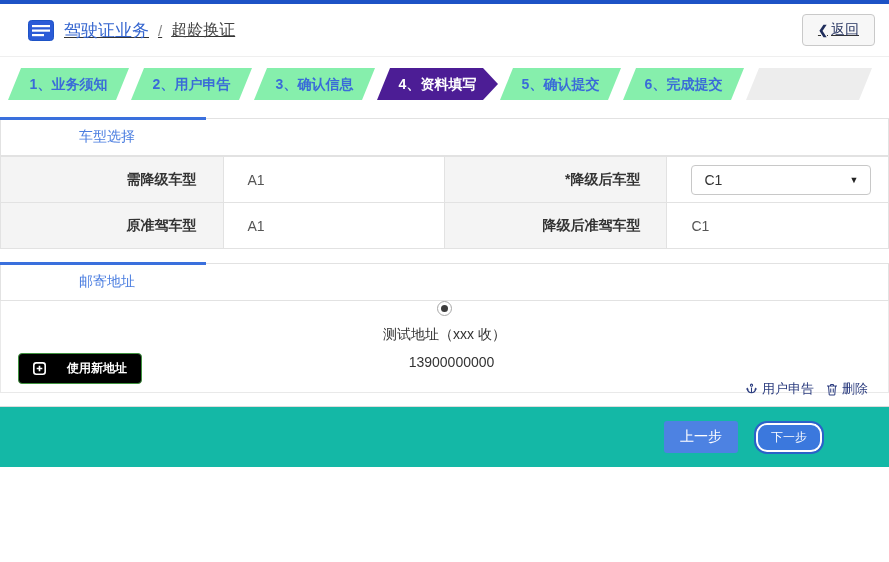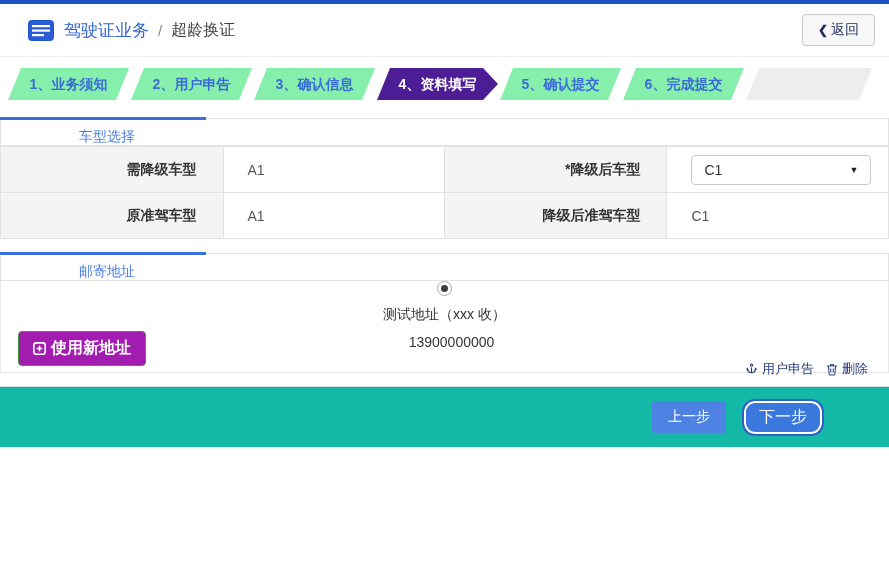--- a/index.html
+++ b/index.html
@@ -2,40 +2,40 @@
 <html><head>
 <meta charset="utf-8">
 <style>
   * { margin:0; padding:0; box-sizing:border-box; }
   html,body { width:889px; height:562px; background:#fff;
     font-family:"Liberation Sans","DejaVu Sans",sans-serif; font-size:14px; color:#333; overflow:hidden; }
 
   .topbar { height:4px; background:#1d53c6; }
 
   
-  .header { height:53px; display:flex; align-items:center; padding:0 14px 0 28px; border-bottom:1px solid #efefef; background:#fff; }
+  .header { height:53px; display:flex; align-items:center; padding:0 14px 0 28px; border-bottom:1px solid #efefef; background:#fff;text-decoration:underline; }
   .doc-icon { width:26px; height:21px; margin-right:10px; }
   .header-title { color:#3465cf; font-size:17px; }
   .header-sep { color:#888; font-size:15px; margin:0 9px; }
   .header-sub { color:#444; font-size:16px; }
   .back-btn { margin-left:auto; background:#f7f7f7; border:1px solid #c9c9c9; border-radius:4px;
     padding:6px 15px; color:#1f2d5c; font-size:14px; cursor:pointer; display:flex; align-items:center; gap:3px; }
   .back-btn .chev { font-size:12px; font-weight:bold; }
 
   
   .steps { display:flex; height:32px; margin:11px 17px 0 8px; }
   .step { flex:0 0 121px; margin-right:2px; background:#86efac; color:#3a6bd8; font-weight:bold;
     font-size:14px; text-align:center; line-height:32px;
     clip-path:polygon(13px 0, 100% 0, calc(100% - 13px) 100%, 0 100%); cursor:default; }
   .step.active { background:#4c1d95; color:#fff;
     clip-path:polygon(13px 0, calc(100% - 15px) 0, 100% 50%, calc(100% - 15px) 100%, 0 100%); }
   .step-fill { flex:1; background:#ededed; clip-path:polygon(13px 0, 100% 0, calc(100% - 13px) 100%, 0 100%); }
 
   
-  .section-head { height:28px; border:1px solid #e2e2e2; position:relative; background:#fff; }
+  .section-head { height:38px; border:1px solid #e2e2e2; position:relative; background:#fff; }
   .section-head::before { content:""; position:absolute; top:-2px; left:-1px; width:206px; height:3px; background:#3a70dd; }
   .section-title { color:#4a7de0; font-size:14px; line-height:35px; padding-left:78px; }
   .sec1 { margin-top:18px; }
   .sec2, .sec3 { margin-top:14px; }
 
   
   table.vtable { width:100%; border-collapse:collapse; font-size:14px; }
   table.vtable td { border:1px solid #e2e2e2; height:46px; }
   td.lbl { background:#f4f4f4; text-align:right; padding-right:26px; font-weight:bold; color:#333; width:222px; }
   td.val { padding-left:24px; color:#555; width:221px; }
@@ -54,30 +54,30 @@
   .radio-label { color:#333; margin-right:32px; cursor:pointer; }
 
   .addr-row { height:44px; padding:0 20px; gap:10px; border-bottom:none;flex-direction:column; }
   .addr-text { color:#333; }
   .addr-phone { color:#333; margin-left:14px; }
   .addr-links { margin-left:auto; display:flex; align-items:center; gap:12px; }
   .link { color:#2a3b7e; font-size:13px; display:flex; align-items:center; gap:4px; cursor:pointer; }
   .link svg { display:block; }
 
   .newaddr-row { height:48px; padding-left:17px; border-top:none; }
-  .btn-green { display:inline-flex; align-items:center; gap:5px; background:#a21caf; border:1px solid #3f933f;
-    border-radius:4px; color:#fff; font-size:16px; font-weight:bold; padding:6px 14px; cursor:pointer; }
+  .btn-green { display:inline-flex; align-items:center; gap:21px; background:#000000; border:1px solid #3f933f;
+    border-radius:4px; color:#fff; font-size:12px; font-weight:bold; padding:6px 14px; cursor:pointer; }
 
   
   .footer { margin-top:13px; height:61px; background:#14b8a6; border-top:1px solid #dcdcdc;
     display:flex; align-items:center; justify-content:flex-end; gap:16px; padding-right:65px; }
   .btn-prev { background:#4d82e2; color:#fff; border:none; border-radius:3px; padding:7px 16px;
     font-size:14px; cursor:pointer; font-family:inherit; }
   .btn-next { background:#3b78dd; color:#fff; border:2px solid #2b62c8; box-shadow:inset 0 0 0 2px #fff;
-    border-radius:13px; padding:6px 15px; font-size:16px; cursor:pointer; font-family:inherit; }
+    border-radius:13px; padding:6px 15px; font-size:12px; cursor:pointer; font-family:inherit; }
 </style>
 </head>
 <body>
 
 <div class="topbar"></div>
 
 <div class="header">
   <svg class="doc-icon" viewBox="0 0 26 21">
     <rect x="0.5" y="0.5" width="25" height="20" rx="3" fill="#2b5bd7" stroke="#1d53c6"></rect>
     <rect x="4" y="5" width="18" height="2.2" fill="#fff"></rect>

